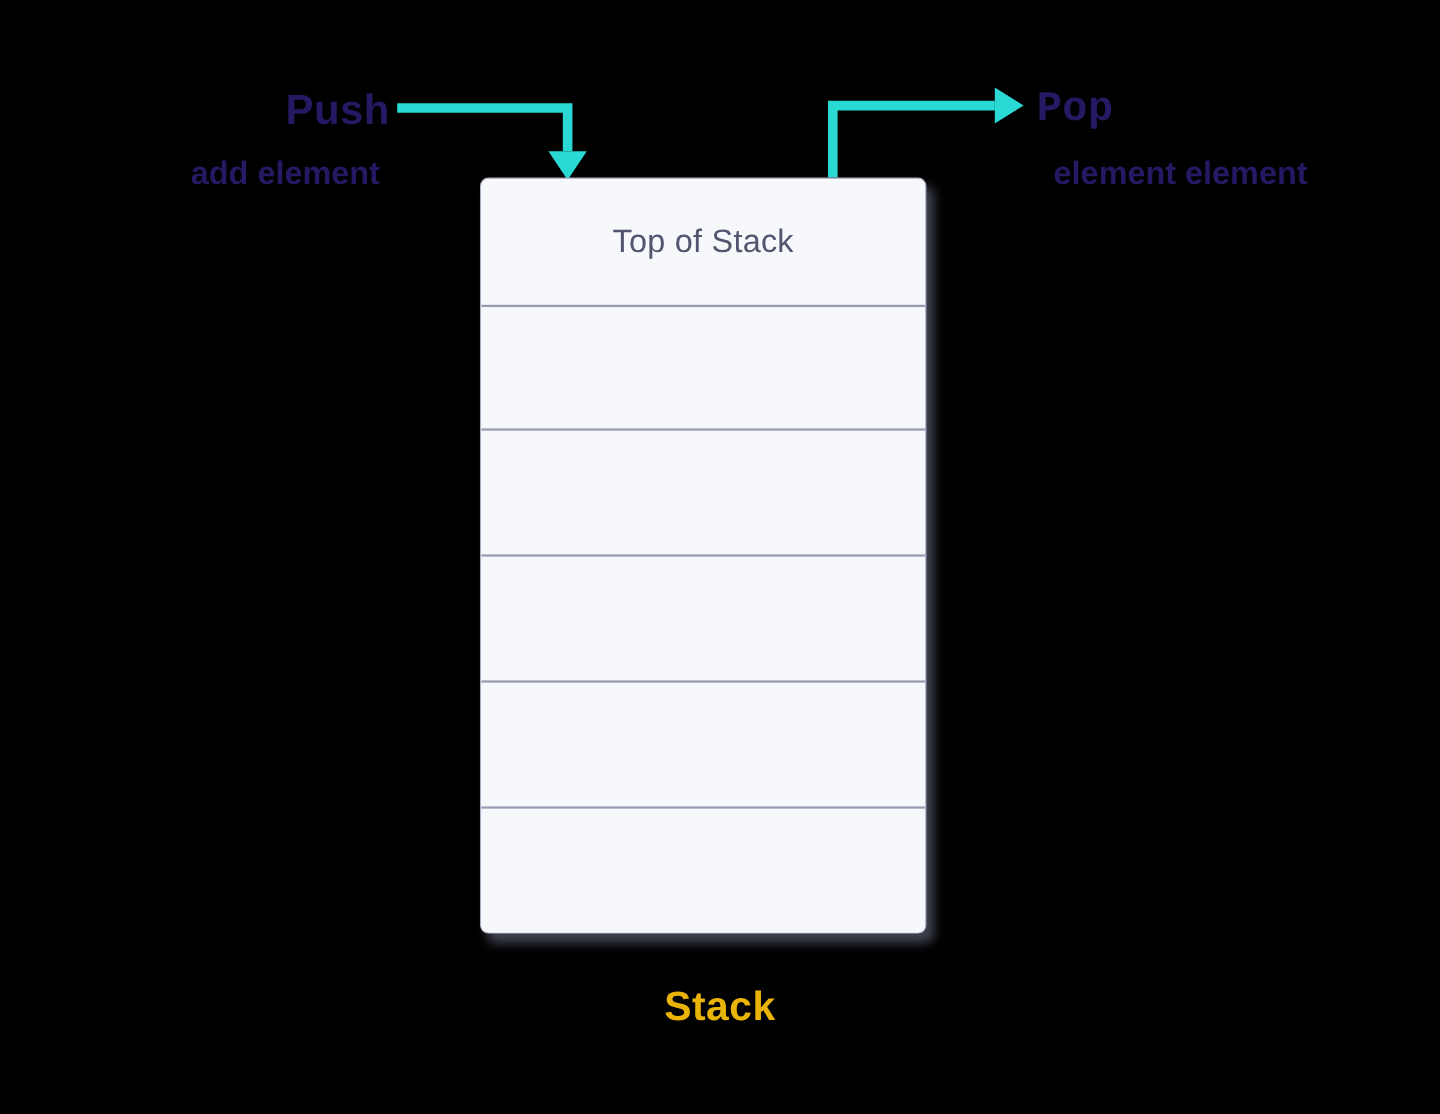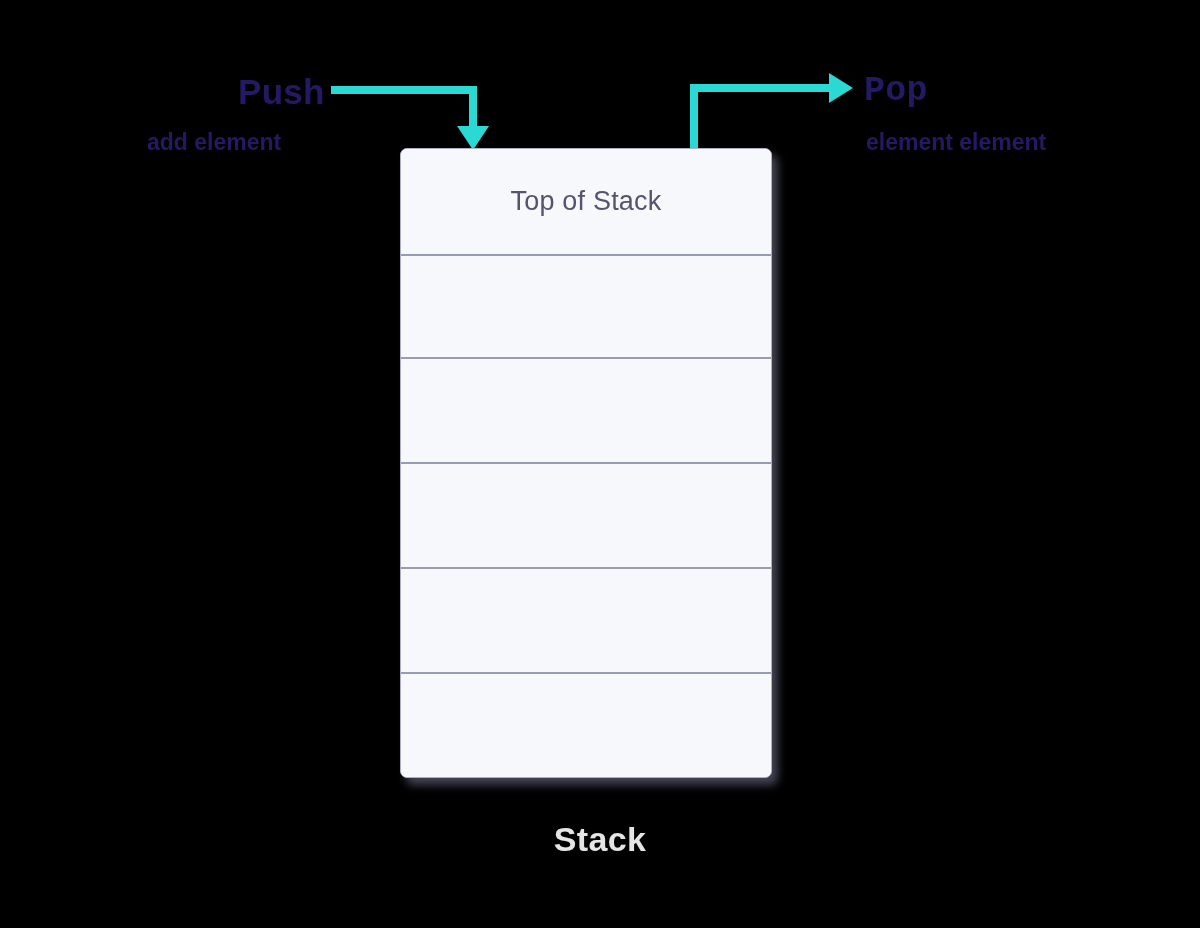--- a/index.html
+++ b/index.html
@@ -35,24 +35,25 @@
   .op-title {
     position: absolute;
     font-size: 35px;
     font-weight: 700;
     letter-spacing: 0.3px;
     line-height: 1;
     white-space: nowrap;
   }
   .op-sub {
     position: absolute;
-    font-size: 23px;
+    font-size: 27px;
     font-weight: 700;
     line-height: 1;
     white-space: nowrap;
+    margin-left: 12px;
   }
 
   #push-title { left: 238px; top: 74px; }
   #push-sub   { left: 147px; top: 131px; }
   #pop-title  { left: 864px; top: 74px; font-family: Liberation Mono, monospace; }
   #pop-sub    { left: 866px; top: 131px; }
 
   
   #stack-box {
     position: absolute;
@@ -130,15 +131,15 @@
       <div class="stack-cell" style="height: 107px; background: rgb(247, 248, 252); border-bottom-color: rgb(152, 156, 178);">
         <span class="cell-label" style="color: rgb(83, 85, 110);">Top of Stack</span>
       </div>
       <div class="stack-cell" style="height: 103px; background: rgb(247, 248, 252); border-bottom-color: rgb(152, 156, 178);"></div>
       <div class="stack-cell" style="height: 105px; background: rgb(247, 248, 252); border-bottom-color: rgb(152, 156, 178);"></div>
       <div class="stack-cell" style="height: 105px; background: rgb(247, 248, 252); border-bottom-color: rgb(152, 156, 178);"></div>
       <div class="stack-cell" style="height: 105px; background: rgb(247, 248, 252); border-bottom-color: rgb(152, 156, 178);"></div>
       <div class="stack-cell" style="height: 105px; background: rgb(247, 248, 252);"></div>
     </div>
 
-  <div id="stack-caption" style="color: #e5e5e5;">Stack</div>
+  <div id="stack-caption" style="color: #eab308;">Stack</div>
 
 </div>
 
 </body></html>

